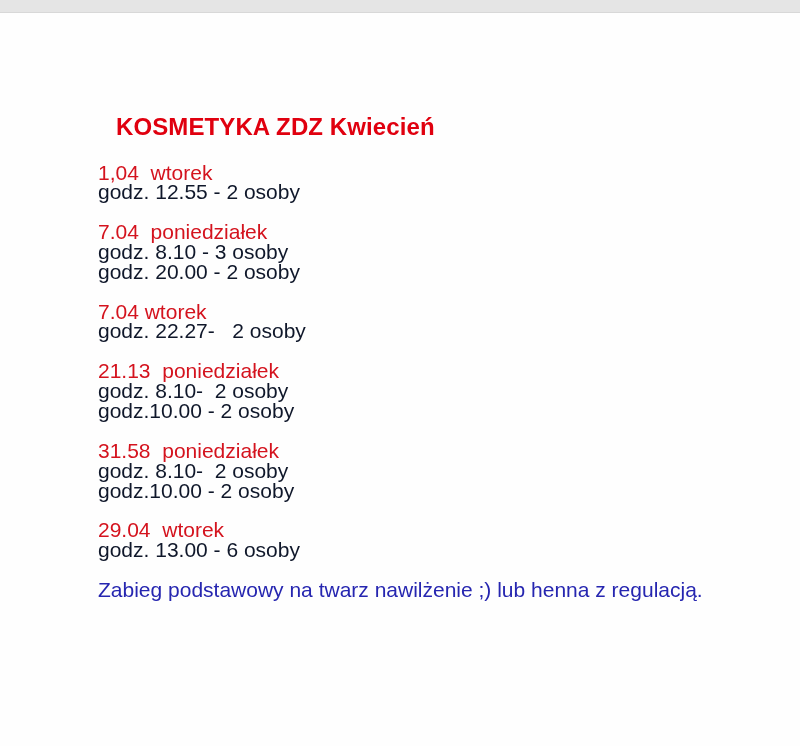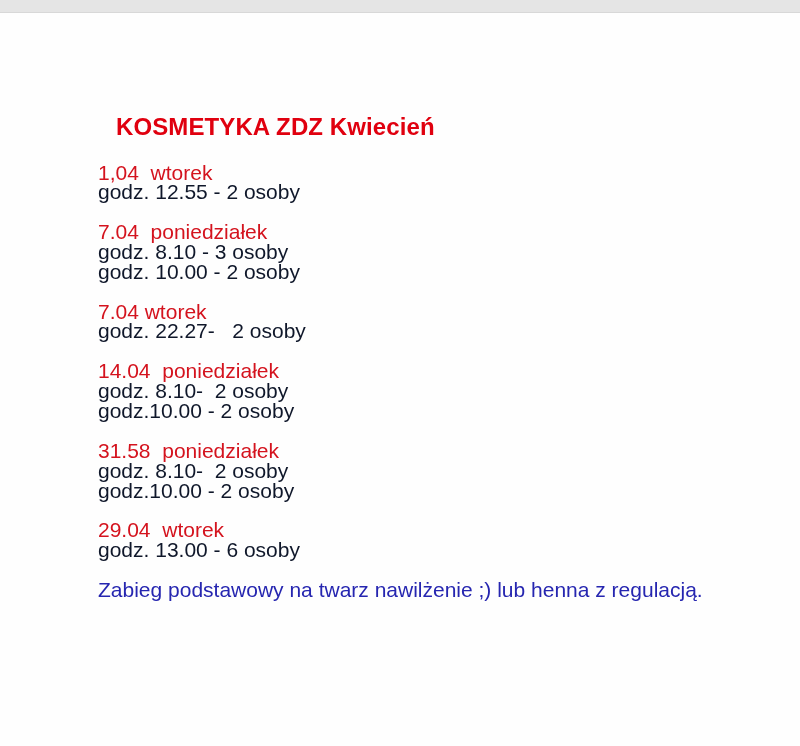--- a/index.html
+++ b/index.html
@@ -24,26 +24,26 @@
 <div class="topbar"></div>
 
 <div class="page">
   <div class="title">KOSMETYKA ZDZ Kwiecień</div>
 
   <div class="line date" style="top:163px">1,04  wtorek</div>
   <div class="line time" style="top:182px">godz. 12.55 - 2 osoby</div>
 
   <div class="line date" style="top:222px">7.04  poniedziałek</div>
   <div class="line time" style="top:242px">godz. 8.10 - 3 osoby</div>
-  <div class="line time" style="top:262px">godz. 10.00 - 2 osoby</div>
+  <div class="line time" style="top:262px">godz. 20.00 - 2 osoby</div>
 
   <div class="line date" style="top:302px">7.04 wtorek</div>
   <div class="line time" style="top:321px">godz. 22.27-   2 osoby</div>
 
-  <div class="line date" style="top:361px">14.04  poniedziałek</div>
+  <div class="line date" style="top:361px">21.13  poniedziałek</div>
   <div class="line time" style="top:381px">godz. 8.10-  2 osoby</div>
   <div class="line time" style="top:401px">godz.10.00 - 2 osoby</div>
 
   <div class="line date" style="top:441px">31.58  poniedziałek</div>
   <div class="line time" style="top:461px">godz. 8.10-  2 osoby</div>
   <div class="line time" style="top:481px">godz.10.00 - 2 osoby</div>
 
   <div class="line date" style="top:520px">29.04  wtorek</div>
   <div class="line time" style="top:540px">godz. 13.00 - 6 osoby</div>
 

